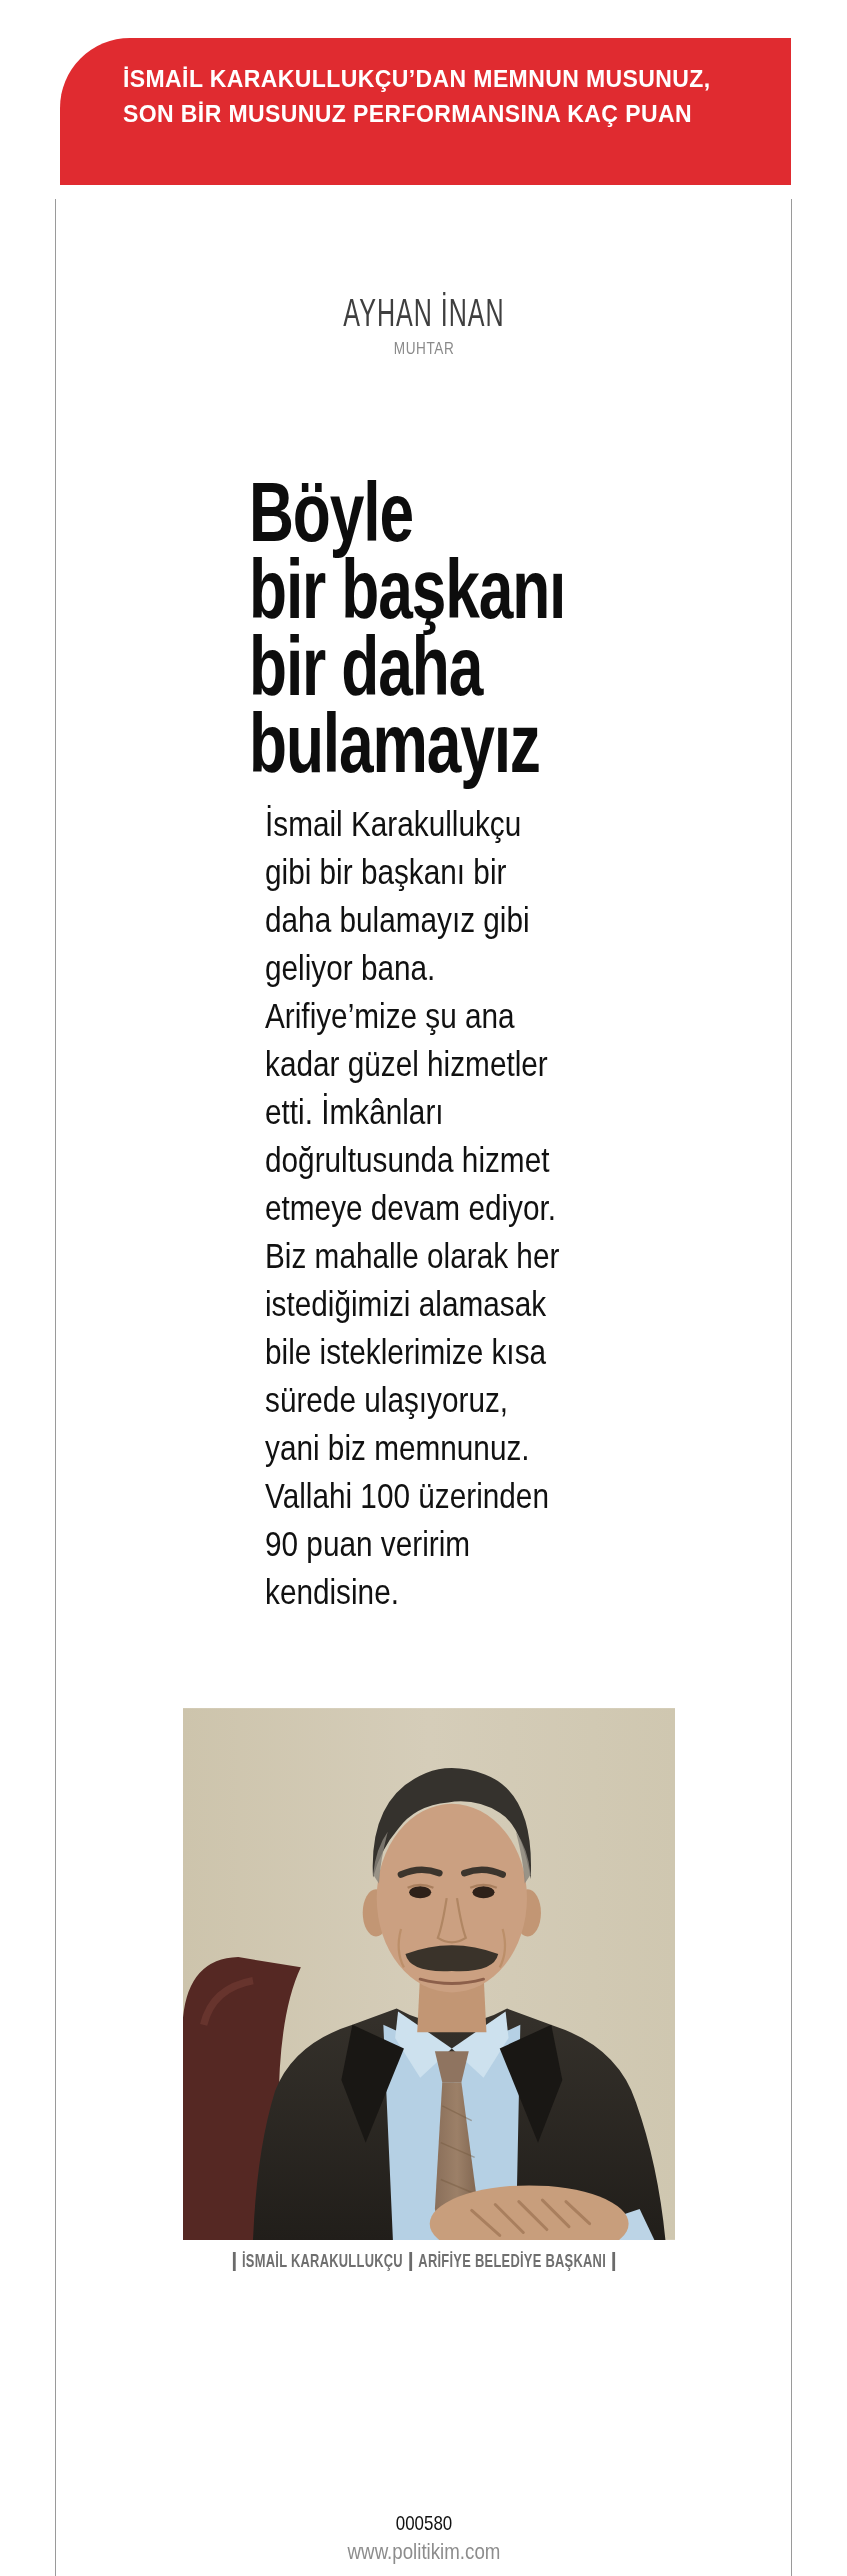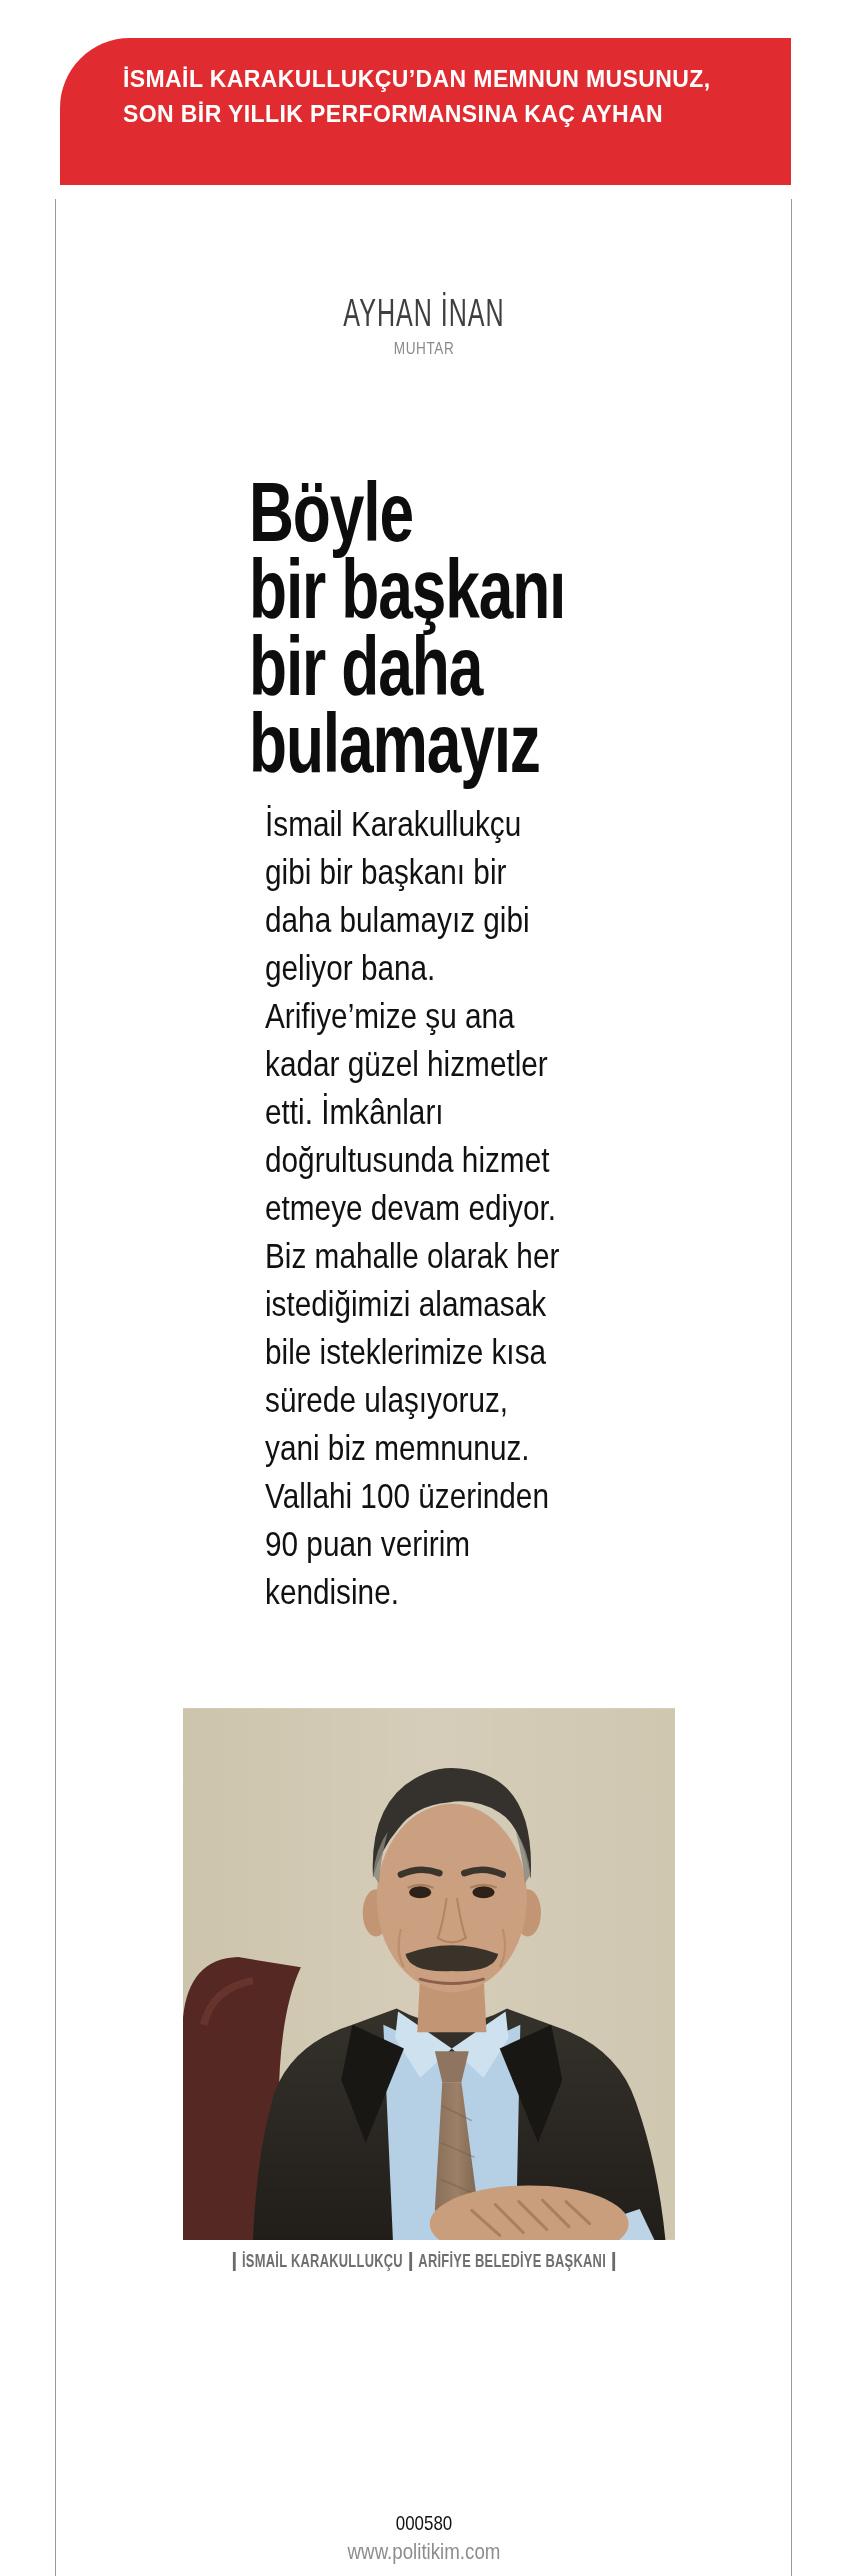--- a/index.html
+++ b/index.html
@@ -120,21 +120,21 @@
     white-space:nowrap;
   }
 </style>
 </head>
 <body>
 
 <div class="page">
 
   <div class="banner">
     <div class="banner-line">İSMAİL KARAKULLUKÇU’DAN MEMNUN MUSUNUZ,</div>
-    <div class="banner-line">SON BİR YILLIK PERFORMANSINA KAÇ AYHAN</div>
+    <div class="banner-line">SON BİR MUSUNUZ PERFORMANSINA KAÇ PUAN</div>
   </div>
 
   <div class="content-frame"></div>
 
   <div class="byline-name">AYHAN İNAN</div>
   <div class="byline-role">MUHTAR</div>
 
   <div class="headline">
     <div class="headline-line">Böyle</div>
     <div class="headline-line">bir başkanı</div>

